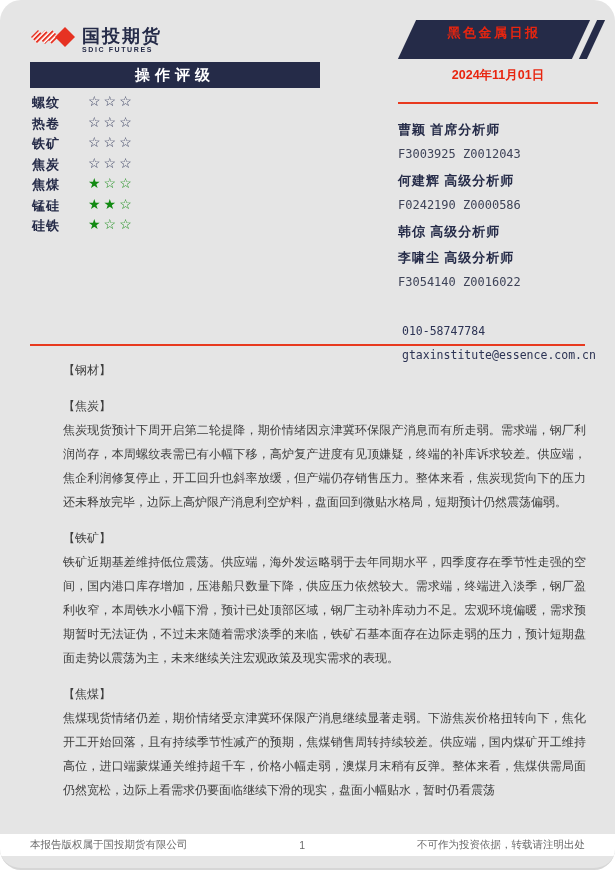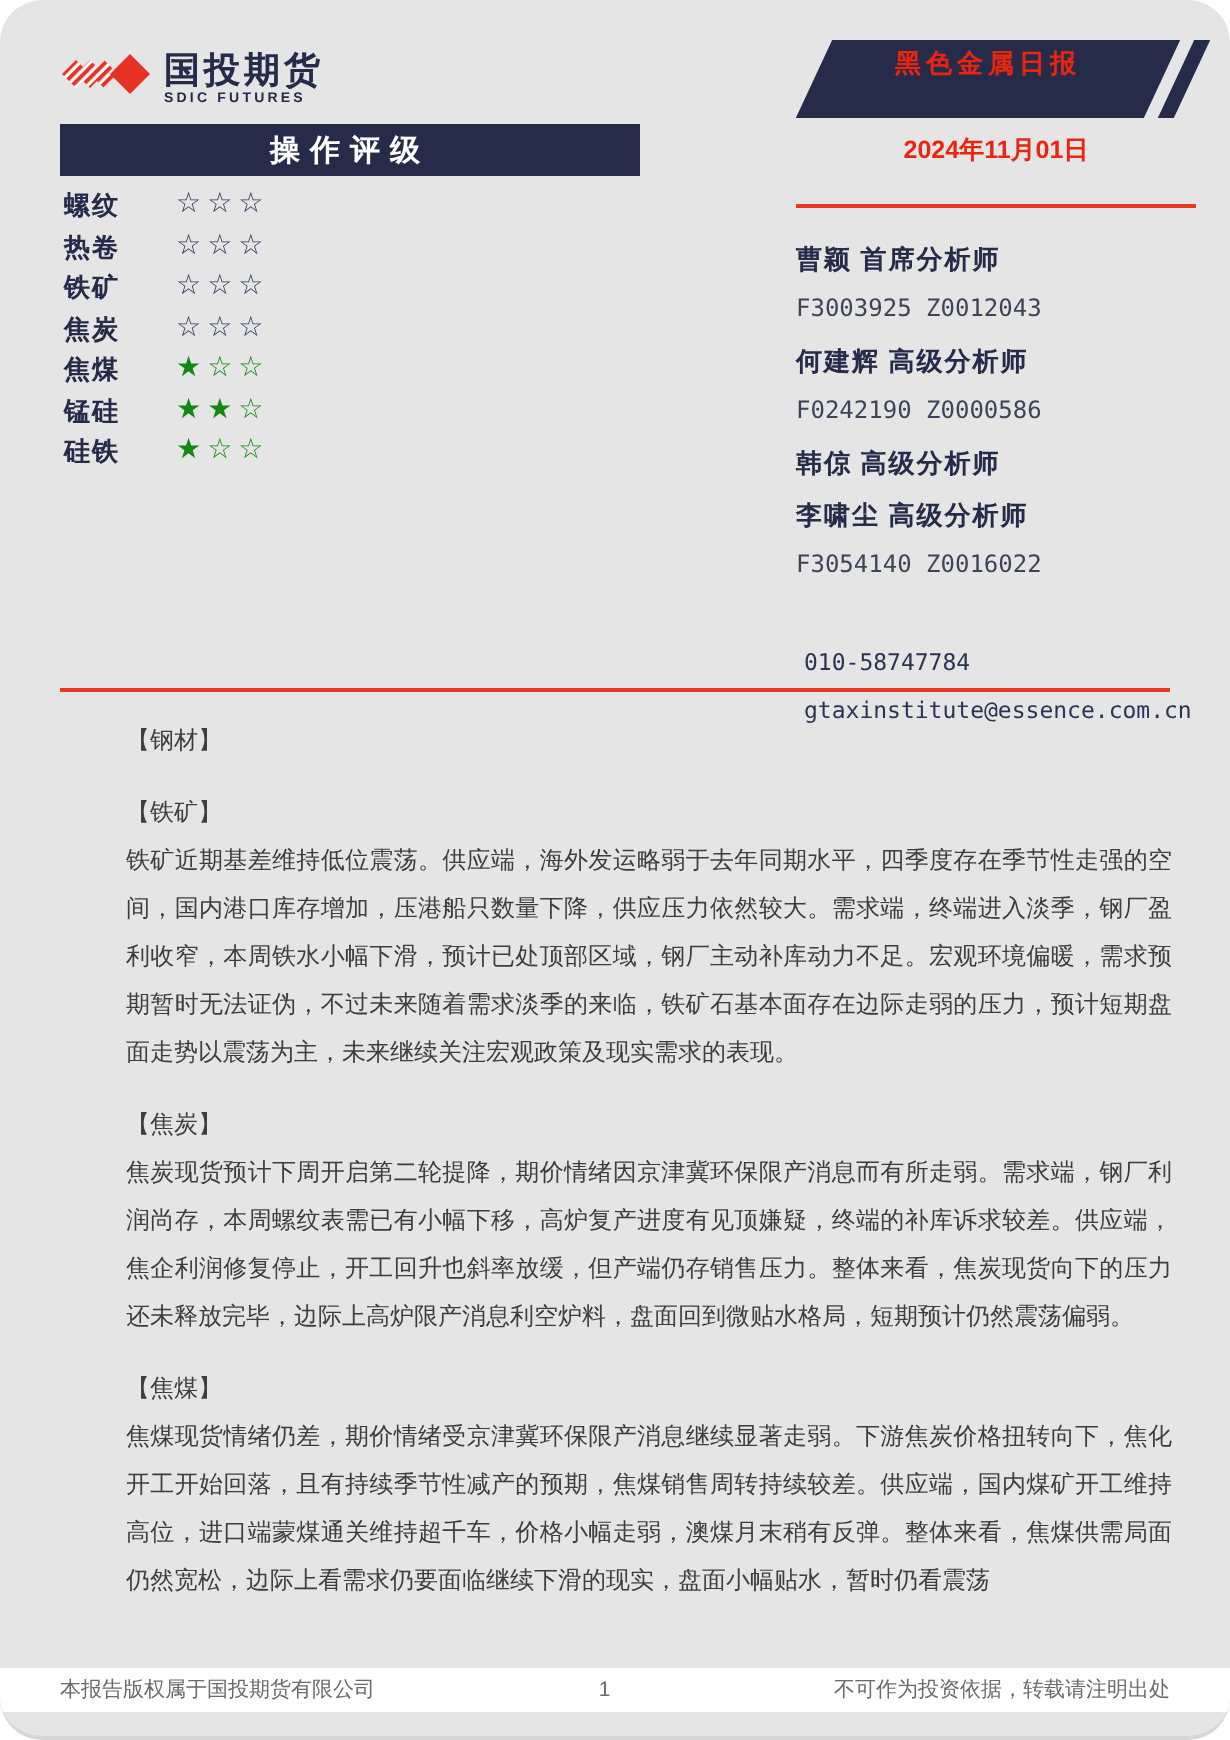--- a/index.html
+++ b/index.html
@@ -150,26 +150,26 @@
       </div>
     </div>
 
   <div class="divider"></div>
 
   <div class="report-body">
       <div class="section">
         <div class="section-title">【钢材】</div>
       </div>
       <div class="section">
+        <div class="section-title">【焦炭】</div>
+        <div class="section-paragraph">焦炭现货预计下周开启第二轮提降，期价情绪因京津冀环保限产消息而有所走弱。需求端，钢厂利润尚存，本周螺纹表需已有小幅下移，高炉复产进度有见顶嫌疑，终端的补库诉求较差。供应端，焦企利润修复停止，开工回升也斜率放缓，但产端仍存销售压力。整体来看，焦炭现货向下的压力还未释放完毕，边际上高炉限产消息利空炉料，盘面回到微贴水格局，短期预计仍然震荡偏弱。</div>
+      </div>
+      <div class="section">
         <div class="section-title">【铁矿】</div>
         <div class="section-paragraph">铁矿近期基差维持低位震荡。供应端，海外发运略弱于去年同期水平，四季度存在季节性走强的空间，国内港口库存增加，压港船只数量下降，供应压力依然较大。需求端，终端进入淡季，钢厂盈利收窄，本周铁水小幅下滑，预计已处顶部区域，钢厂主动补库动力不足。宏观环境偏暖，需求预期暂时无法证伪，不过未来随着需求淡季的来临，铁矿石基本面存在边际走弱的压力，预计短期盘面走势以震荡为主，未来继续关注宏观政策及现实需求的表现。</div>
-      </div>
-      <div class="section">
-        <div class="section-title">【焦炭】</div>
-        <div class="section-paragraph">焦炭现货预计下周开启第二轮提降，期价情绪因京津冀环保限产消息而有所走弱。需求端，钢厂利润尚存，本周螺纹表需已有小幅下移，高炉复产进度有见顶嫌疑，终端的补库诉求较差。供应端，焦企利润修复停止，开工回升也斜率放缓，但产端仍存销售压力。整体来看，焦炭现货向下的压力还未释放完毕，边际上高炉限产消息利空炉料，盘面回到微贴水格局，短期预计仍然震荡偏弱。</div>
       </div>
       <div class="section">
         <div class="section-title">【焦煤】</div>
         <div class="section-paragraph">焦煤现货情绪仍差，期价情绪受京津冀环保限产消息继续显著走弱。下游焦炭价格扭转向下，焦化开工开始回落，且有持续季节性减产的预期，焦煤销售周转持续较差。供应端，国内煤矿开工维持高位，进口端蒙煤通关维持超千车，价格小幅走弱，澳煤月末稍有反弹。整体来看，焦煤供需局面仍然宽松，边际上看需求仍要面临继续下滑的现实，盘面小幅贴水，暂时仍看震荡</div>
       </div>
     </div>
 
   <div class="footer">
     <span>本报告版权属于国投期货有限公司</span>
     <span>1</span>

